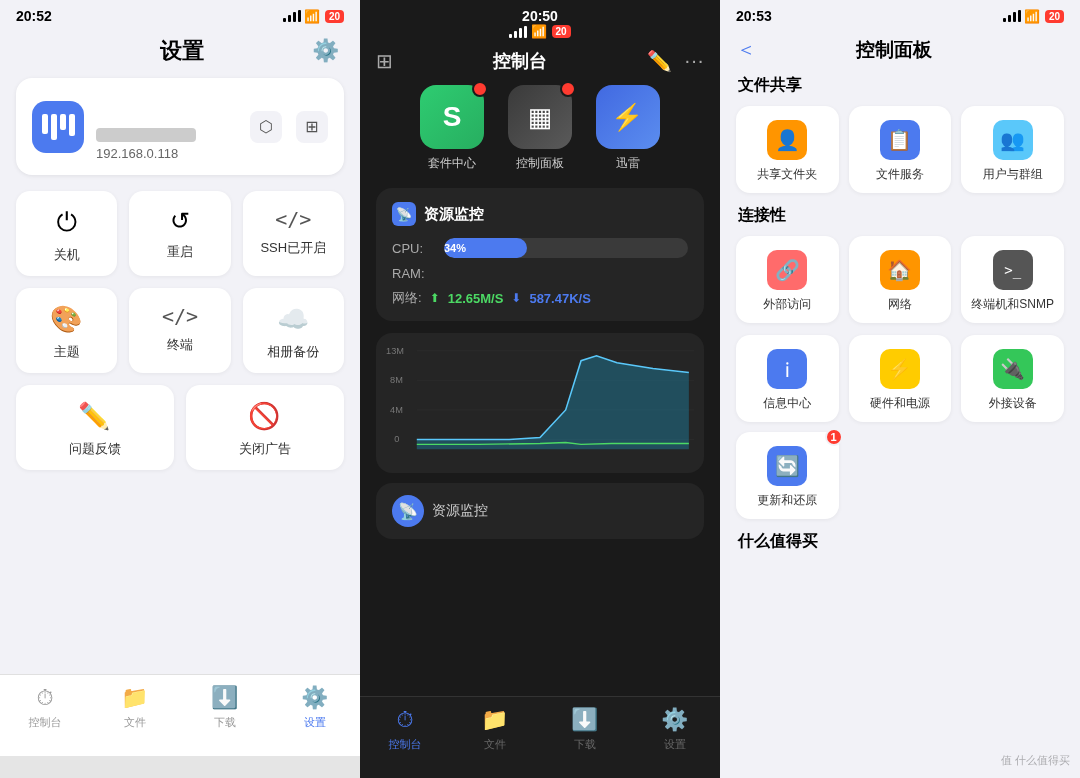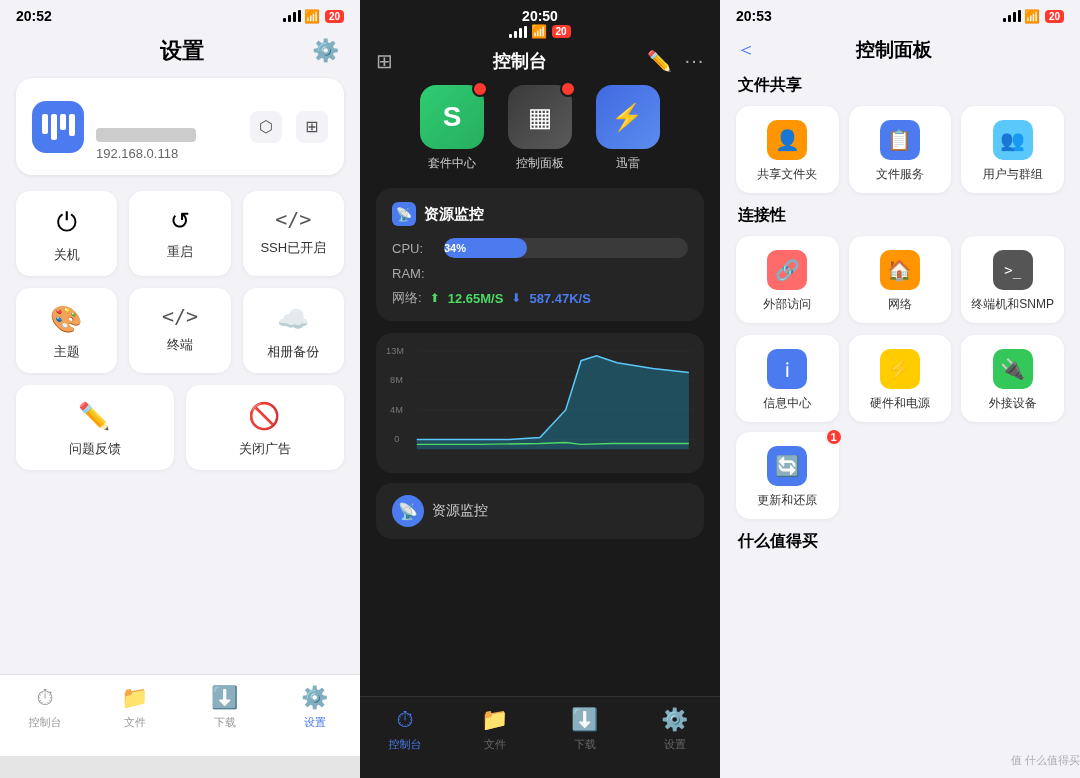--- a/index.html
+++ b/index.html
@@ -818,16 +818,16 @@
           <div class="update-badge">1</div>
         </div>
       </div>
     </div>
 
     <div class="control-section">
       <div class="section-title">什么值得买</div>
     </div>
   </div>
 
-  <div style="position:absolute; bottom:10px; right:0; font-size:11px; color:rgba(0,0,0,0.3);">
+  <div style="position:absolute; bottom:10px; right:10px; font-size:11px; color:rgba(0,0,0,0.3);">
     <span>值 什么值得买</span>
   </div>
 </div>
 
 </body></html>

